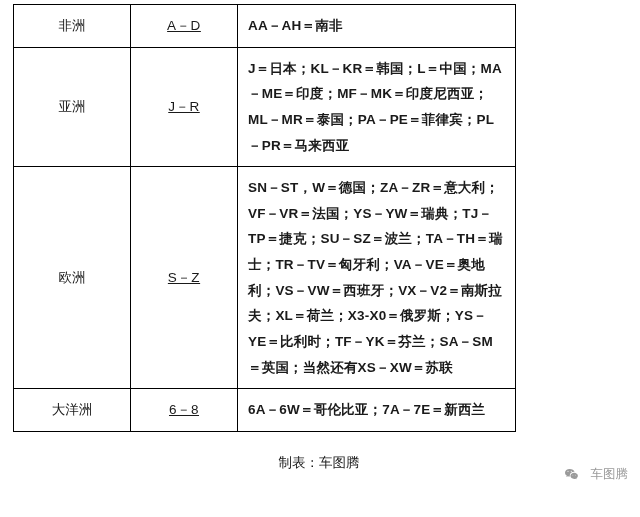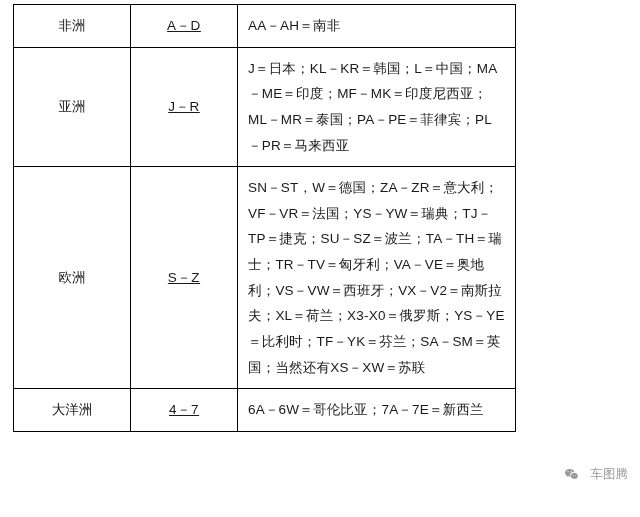--- a/index.html
+++ b/index.html
@@ -41,20 +41,21 @@
   td.col-code {
     width: 86px;
     text-align: center;
     white-space: nowrap;
     letter-spacing: 0.5px;
     text-decoration: underline;
   }
   td.col-detail {
     text-align: left;
     letter-spacing: 0.2px;
+    font-weight: bold;
   }
   .footer {
     position: relative;
     width: 612px;
     margin: 22px 0 0 13px;
     text-align: center;
     font-size: 13.5px;
   }
   .credit-badge {
     position: absolute;
@@ -91,26 +92,27 @@
         <td class="col-code">J－R</td>
         <td class="col-detail">J＝日本；KL－KR＝韩国；L＝中国；MA－ME＝印度；MF－MK＝印度尼西亚；ML－MR＝泰国；PA－PE＝菲律宾；PL－PR＝马来西亚</td>
       </tr>
       <tr>
         <td class="col-region">欧洲</td>
         <td class="col-code">S－Z</td>
         <td class="col-detail">SN－ST，W＝德国；ZA－ZR＝意大利；VF－VR＝法国；YS－YW＝瑞典；TJ－TP＝捷克；SU－SZ＝波兰；TA－TH＝瑞士；TR－TV＝匈牙利；VA－VE＝奥地利；VS－VW＝西班牙；VX－V2＝南斯拉夫；XL＝荷兰；X3-X0＝俄罗斯；YS－YE＝比利时；TF－YK＝芬兰；SA－SM＝英国；当然还有XS－XW＝苏联</td>
       </tr>
       <tr>
         <td class="col-region">大洋洲</td>
-        <td class="col-code">4－7</td>
+        <td class="col-code">6－8</td>
         <td class="col-detail">6A－6W＝哥伦比亚；7A－7E＝新西兰</td>
       </tr>
     </tbody>
   </table>
 
+  <div class="footer">制表：车图腾</div>
 
   <div class="credit-badge">
     <span class="wechat-icon">
       <svg viewBox="0 0 24 24" width="15" height="15" aria-hidden="true">
         <path d="M9 3C4.9 3 1.6 5.7 1.6 9c0 1.9 1.1 3.6 2.8 4.7l-.7 2.1 2.4-1.2c.9.3 1.9.4 2.9.4h.5c-.2-.5-.3-1.1-.3-1.6 0-3.3 3.2-6 7.1-6h.6C16.3 4.9 13 3 9 3zm-2.6 3c.5 0 .9.4.9.9s-.4.9-.9.9-.9-.4-.9-.9.4-.9.9-.9zm5.2 0c.5 0 .9.4.9.9s-.4.9-.9.9-.9-.4-.9-.9.4-.9.9-.9z" fill="#9a9a9a"></path>
         <path d="M16.3 9.2c-3.3 0-6 2.2-6 4.9 0 2.7 2.7 4.9 6 4.9.7 0 1.4-.1 2.1-.3l1.9 1-.5-1.7c1.4-.9 2.4-2.3 2.4-3.9 0-2.7-2.7-4.9-5.9-4.9zm-2.1 3c.4 0 .7.3.7.7s-.3.7-.7.7-.7-.3-.7-.7.3-.7.7-.7zm4.2 0c.4 0 .7.3.7.7s-.3.7-.7.7-.7-.3-.7-.7.3-.7.7-.7z" fill="#9a9a9a"></path>
       </svg>
     </span>
     <span>车图腾</span>
   </div>

